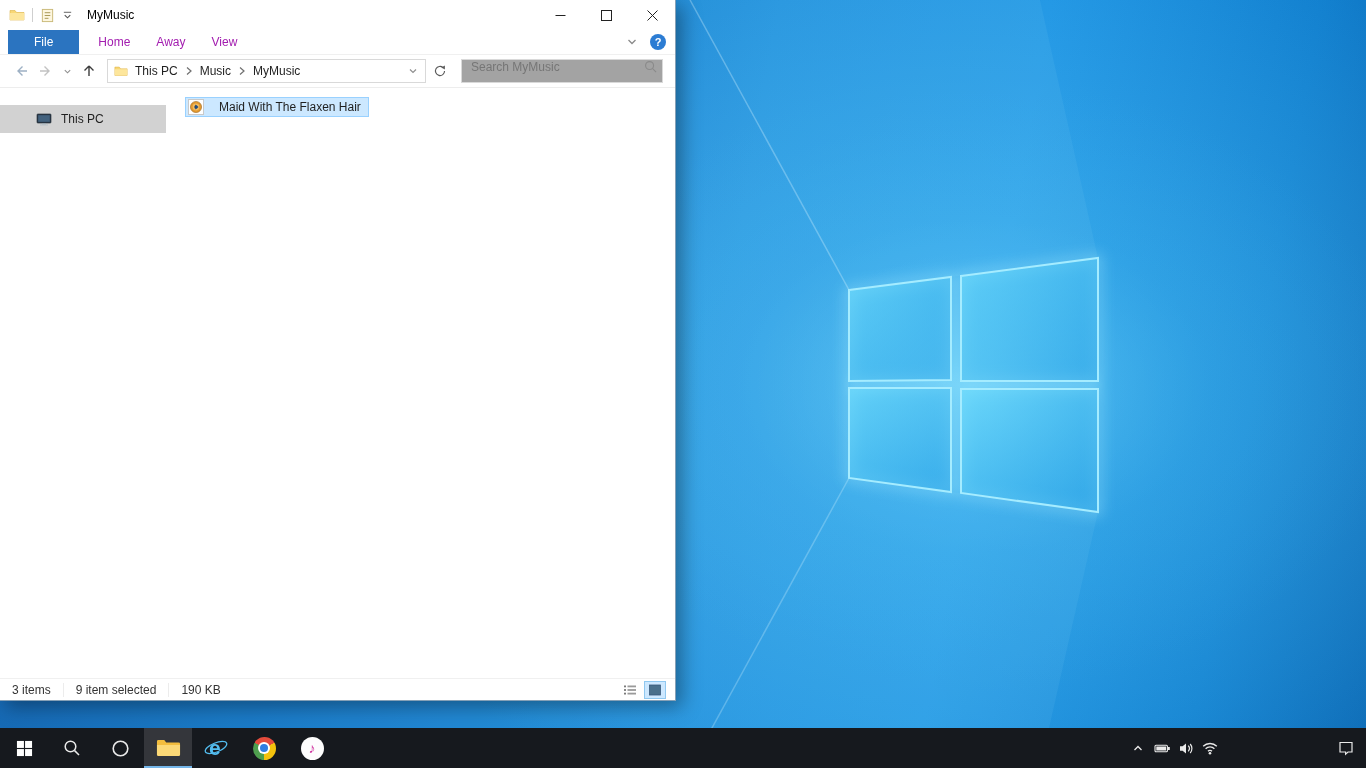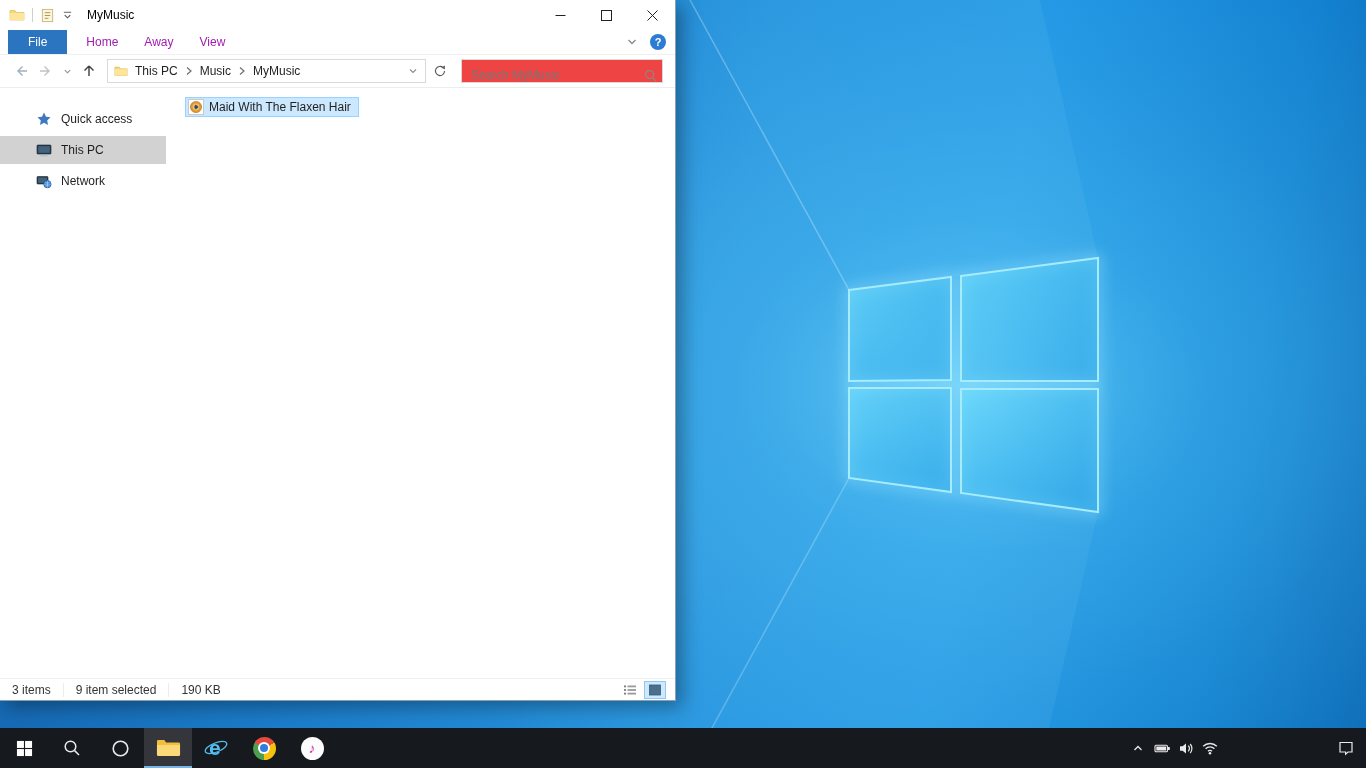--- a/index.html
+++ b/index.html
@@ -20,46 +20,46 @@
 
   .titlebar{height:30px;display:flex;align-items:center;background:#fff;}
   .qat{display:flex;align-items:center;gap:7px;padding-left:9px;}
   .qat-sep{width:1px;height:14px;background:#cfcfcf;}
   .win-title{font-size:12px;color:#000;margin-left:14px;}
   .caption{margin-left:auto;display:flex;height:100%;}
   .cap-btn{width:46px;height:100%;display:flex;align-items:center;justify-content:center;}
 
   .ribbon-tabs{height:25px;display:flex;align-items:stretch;padding-left:8px;border-bottom:1px solid #f0f0f0;}
   .tab{font-size:12px;color:#a21caf;display:flex;align-items:center;padding:0 13px;}
-  .tab.file{background:#2b74c0;color:#fff;padding:0 20px;margin-right:6px;}
+  .tab.file{background:#2b74c0;color:#fff;padding:0 26px;margin-right:6px;}
   .ribbon-right{margin-left:auto;display:flex;align-items:center;gap:12px;padding-right:9px;}
   .help-badge{width:16px;height:16px;border-radius:50%;background:#2c7cd3;color:#fff;
     font-size:11px;font-weight:bold;display:flex;align-items:center;justify-content:center;}
 
   .address-row{height:33px;display:flex;align-items:center;padding:0 12px 0 10px;gap:3px;border-bottom:1px solid #ededed;background:#fff;}
   .nav-btn{width:22px;height:22px;display:flex;align-items:center;justify-content:center;flex:0 0 auto;}
   .nav-btn.narrow{width:15px;}
   .address-box{flex:1;height:24px;border:1px solid #d9d9d9;display:flex;align-items:center;padding:0 3px 0 6px;gap:2px;background:#fff;margin-left:4px;}
   .crumb{font-size:12px;color:#1f1f1f;padding:0 5px;white-space:nowrap;}
   .addr-spacer{flex:1;}
   .refresh-btn{width:22px;height:22px;display:flex;align-items:center;justify-content:center;flex:0 0 auto;}
-  .search-box{width:202px;height:24px;border:1px solid #d9d9d9;display:flex;align-items:flex-end;margin-left:7px;background:#ef4444;flex:0 0 auto;}
+  .search-box{width:202px;height:24px;border:1px solid #d9d9d9;display:flex;align-items:flex-start;margin-left:7px;background:#a3a3a3;flex:0 0 auto;}
   .search-box input{flex:1;min-width:0;border:none;outline:none;font:12px "Liberation Sans",sans-serif;padding:0 4px 0 9px;color:#333;background:transparent;}
   .search-box input::placeholder{color:#767676;}
   .search-box .mag{width:24px;display:flex;align-items:center;justify-content:center;}
 
   .body{flex:1;display:flex;overflow:hidden;background:#fff;}
   .sidebar{width:166px;padding-top:17px;flex:0 0 auto;}
   .side-item{height:28px;display:flex;align-items:center;gap:9px;padding-left:36px;font-size:12px;color:#1f1f1f;margin-bottom:3px;}
   .side-item.selected{background:#d2d2d2;}
   .side-item .ic{width:16px;height:16px;flex:0 0 auto;display:flex;}
 
   .content{flex:1;padding-top:8px;padding-left:19px;}
   .file-row{display:flex;align-items:center;height:21px;}
-  .file-chip{display:inline-flex;align-items:center;gap:5px;padding:1px 7px 1px 2px;border:1px solid transparent;font-size:12px;color:#1f1f1f;}
+  .file-chip{display:inline-flex;align-items:center;gap:15px;padding:1px 7px 1px 2px;border:1px solid transparent;font-size:12px;color:#1f1f1f;}
   .file-row.selected .file-chip{background:#cce8ff;border-color:#99d1ff;}
   .media-ic{width:16px;height:16px;display:flex;}
 
   .statusbar{height:22px;display:flex;align-items:center;font-size:12px;color:#333;padding-left:12px;border-top:1px solid #f0f0f0;background:#fff;justify-content:center;}
   .status-cell{padding:0 12px;white-space:nowrap;}
   .status-cell + .status-cell{border-left:1px solid #ececec;}
   .view-toggles{margin-left:auto;display:flex;gap:3px;padding-right:9px;}
   .vt{width:22px;height:18px;display:flex;align-items:center;justify-content:center;border:1px solid transparent;}
   .vt.active{background:#cde8ff;border-color:#90c8f0;}
 
@@ -239,53 +239,34 @@
             <circle cx="6" cy="6" r="4.3" fill="none" stroke="#8a8a8a" stroke-width="1.2"></circle>
             <line x1="9.3" y1="9.3" x2="13" y2="13" stroke="#8a8a8a" stroke-width="1.2"></line>
           </svg>
       </span>
     </div>
   </div>
 
   <div class="body">
     <div class="sidebar">
 
-      <div class="side-item">
-        <span class="ic">
-          <svg width="16" height="16" viewBox="0 0 16 16">
-              <path d="M8 1.6l2 4.1 4.5.6-3.3 3.2.8 4.5L8 11.8 4 14l.8-4.5L1.5 6.3 6 5.7z" fill="#3f78bd"></path>
-            </svg>
-        </span>
-        <span>Quick access</span>
-      </div>
 
 
       <div class="side-item selected">
         <span class="ic">
           <svg width="16" height="16" viewBox="0 0 16 16">
               <rect x="1" y="3" width="14" height="9" rx="0.8" fill="#2c3a49" stroke="#1b2631" stroke-width=".6"></rect>
               <rect x="2.2" y="4.2" width="11.6" height="6.6" fill="#43627e"></rect>
               <rect x="6" y="12" width="4" height="1.4" fill="#97a4ad"></rect>
               <rect x="4" y="13.4" width="8" height="1.1" fill="#b8c2c9"></rect>
             </svg>
         </span>
         <span>This PC</span>
       </div>
 
-      <div class="side-item">
-        <span class="ic">
-          <svg width="16" height="16" viewBox="0 0 16 16">
-              <rect x="1" y="3.5" width="11" height="7.5" rx="0.8" fill="#2c3a49" stroke="#1b2631" stroke-width=".6"></rect>
-              <rect x="2.1" y="4.6" width="8.8" height="5.3" fill="#43627e"></rect>
-              <circle cx="11.4" cy="11.2" r="3.7" fill="#2f7fd0" stroke="#1c5da5" stroke-width=".6"></circle>
-              <path d="M7.7 11.2h7.4M11.4 7.5v7.4M8.9 9.1c1.6 1 3.4 1 5 0M8.9 13.3c1.6-1 3.4-1 5 0" stroke="#cfe6fa" stroke-width=".55" fill="none"></path>
-            </svg>
-        </span>
-        <span>Network</span>
-      </div>
     </div>
 
     <div class="content">
 
       <div class="file-row selected">
         <span class="file-chip">
           <span class="media-ic">
             <svg width="16" height="16" viewBox="0 0 16 16">
                 <rect x="0.5" y="0.5" width="15" height="15" fill="#fff" stroke="#c9c9c9"></rect>
                 <circle cx="8" cy="8" r="5.6" fill="#e2982f" stroke="#8d5a14" stroke-width=".5"></circle>

